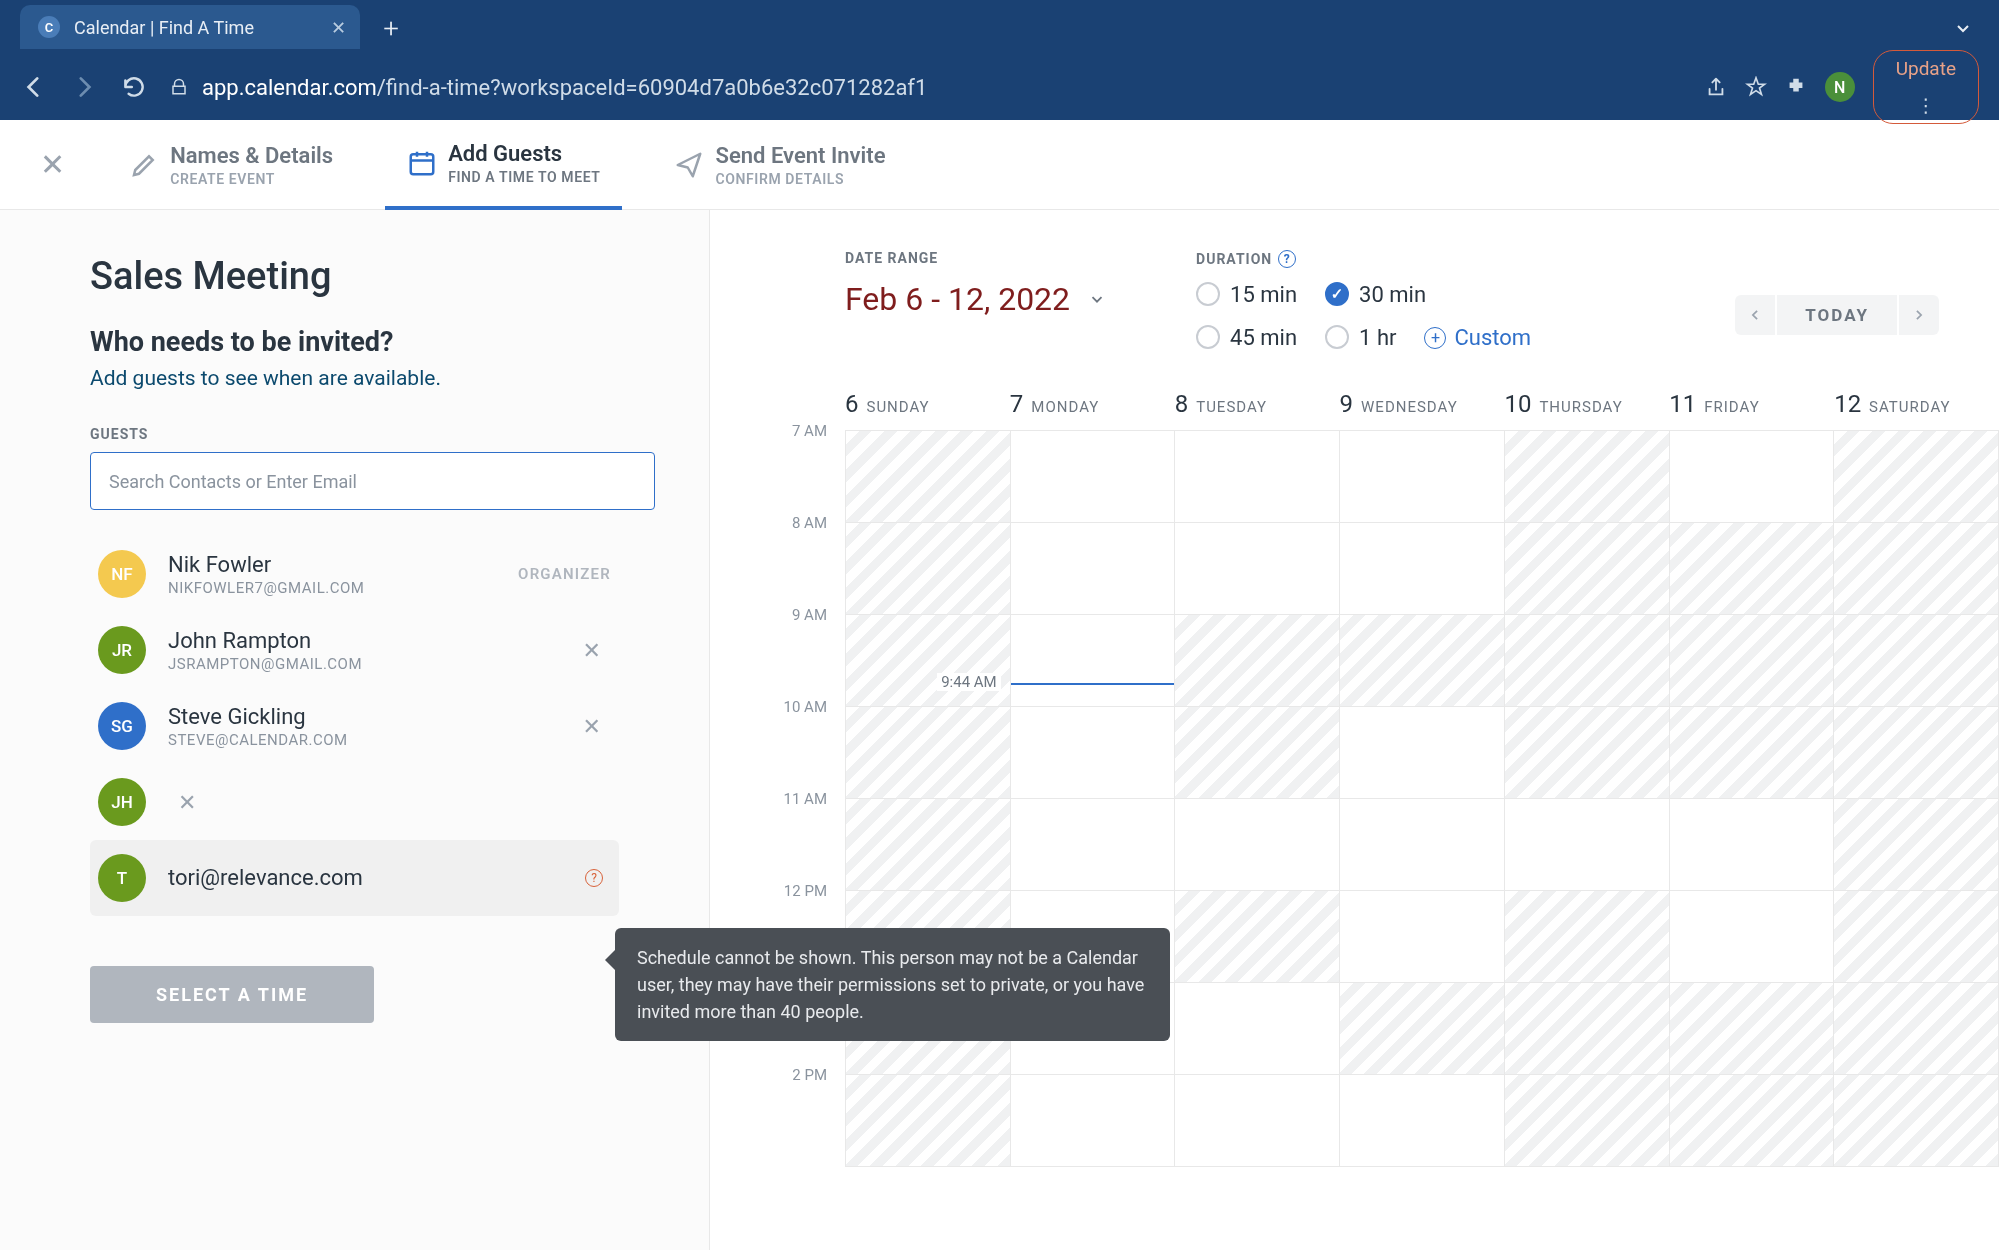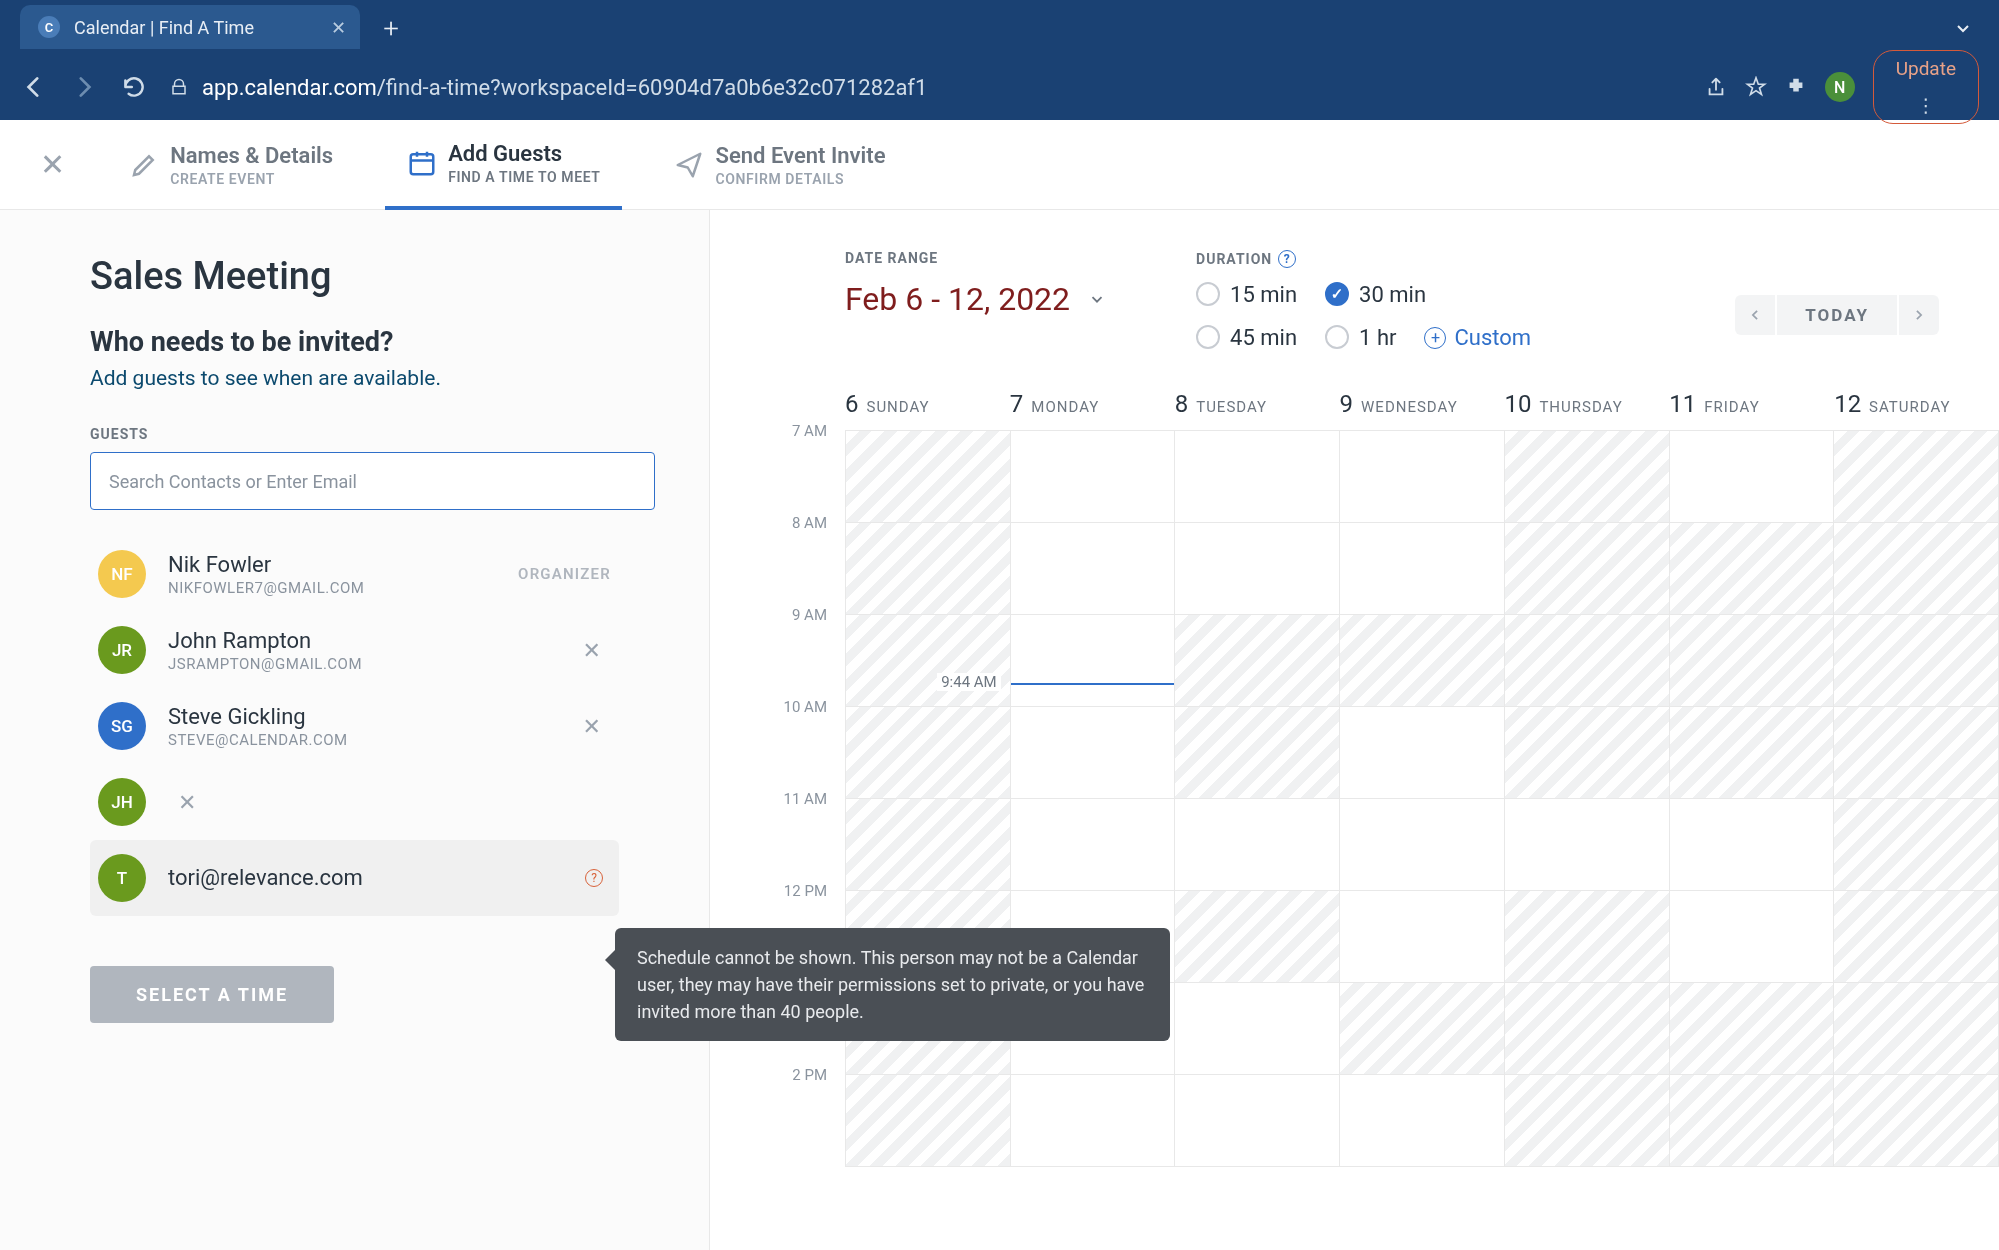--- a/index.html
+++ b/index.html
@@ -53,21 +53,21 @@
 .guest { display: flex; align-items: center; padding: 14px 8px; gap: 22px; border-radius: 6px; position: relative; }
 .guest.highlight { background: #f0f0f0; }
 .guest-avatar { width: 48px; height: 48px; border-radius: 50%; display: flex; align-items: center; justify-content: center; color: #fff; font-size: 17px; font-weight: 500; flex-shrink: 0; }
 .guest-info { flex: 1; }
 .guest-name { font-size: 22px; color: #2a3540; margin-bottom: 2px; }
 .guest-email { font-size: 15px; color: #8a939e; letter-spacing: 0.5px; }
 .guest-tag { font-size: 15px; color: #b0b6be; letter-spacing: 1.2px; font-weight: 600; }
 .guest-remove { color: #9aa3ae; font-size: 22px; padding: 0 10px; }
 .guest-warn { color: #d8623a; margin-right: 8px; }
 
-.select-btn { margin-top: 50px; background: #b0b6be; color: #fff; border: none; border-radius: 4px; padding: 18px 46px; font-size: 18px; font-weight: 700; letter-spacing: 2px; }
+.select-btn { margin-top: 50px; background: #b0b6be; color: #fff; border: none; border-radius: 4px; padding: 18px 66px; font-size: 18px; font-weight: 700; letter-spacing: 2px; }
 
 
 .tooltip { position: absolute; left: 615px; top: 928px; background: #4a4f55; color: #e8eaed; padding: 16px 22px; border-radius: 6px; font-size: 18px; width: 555px; line-height: 1.5; z-index: 20; }
 .tooltip::before { content: ''; position: absolute; left: -10px; top: 22px; border: 10px solid transparent; border-right-color: #4a4f55; border-left: none; }
 
 
 .content-header { display: flex; padding: 0 60px 0 135px; gap: 90px; }
 .header-group { }
 .header-label { font-size: 14px; font-weight: 700; color: #6d7680; letter-spacing: 1px; margin-bottom: 14px; display: flex; align-items: center; gap: 6px; }
 .date-range { font-size: 32px; color: #7f1d1d; display: flex; align-items: center; gap: 18px; }

